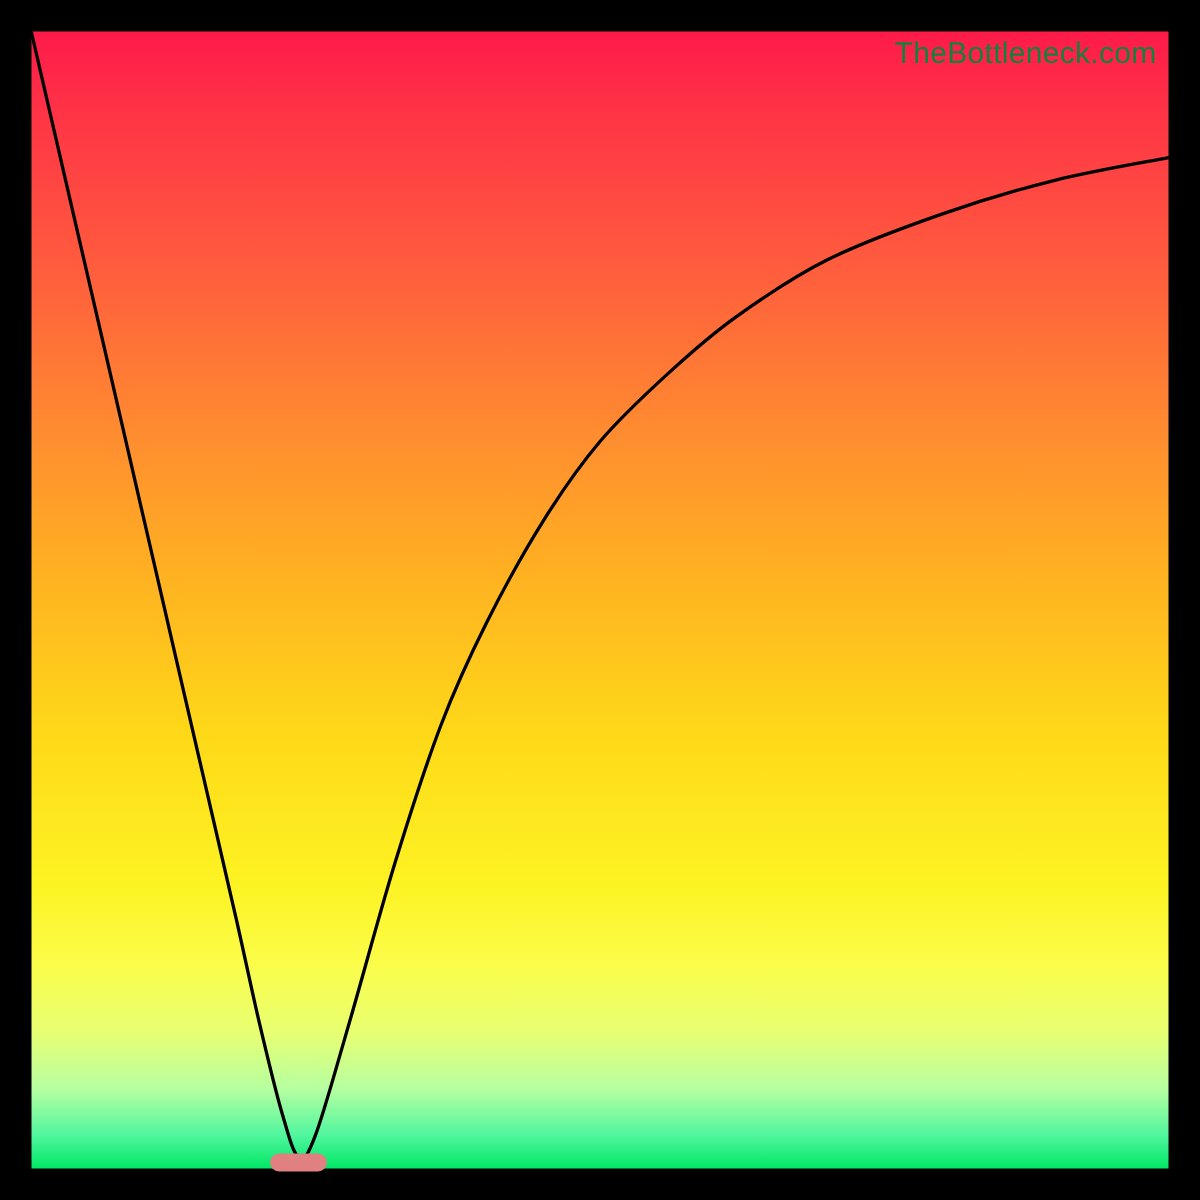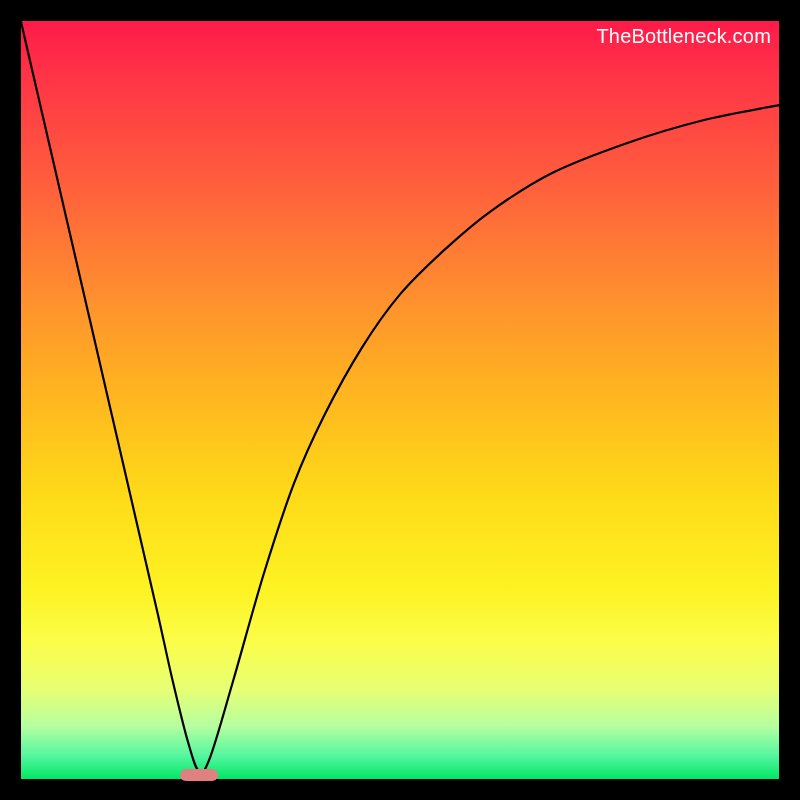--- a/index.html
+++ b/index.html
@@ -47,21 +47,21 @@
     left: 0;
     top: 0;
     width: 758px;
     height: 758px;
     overflow: visible;
   }
   .watermark {
     position: absolute;
     top: 4px;
     right: 8px;
-    color: #ffffff;
+    color: #15803d;
     font-size: 20px;
     letter-spacing: 0.2px;
     font-weight: 500;
     user-select: none;
   }
   .minimum-marker {
     position: absolute;
     width: 38px;
     height: 12px;
     border-radius: 6px;

